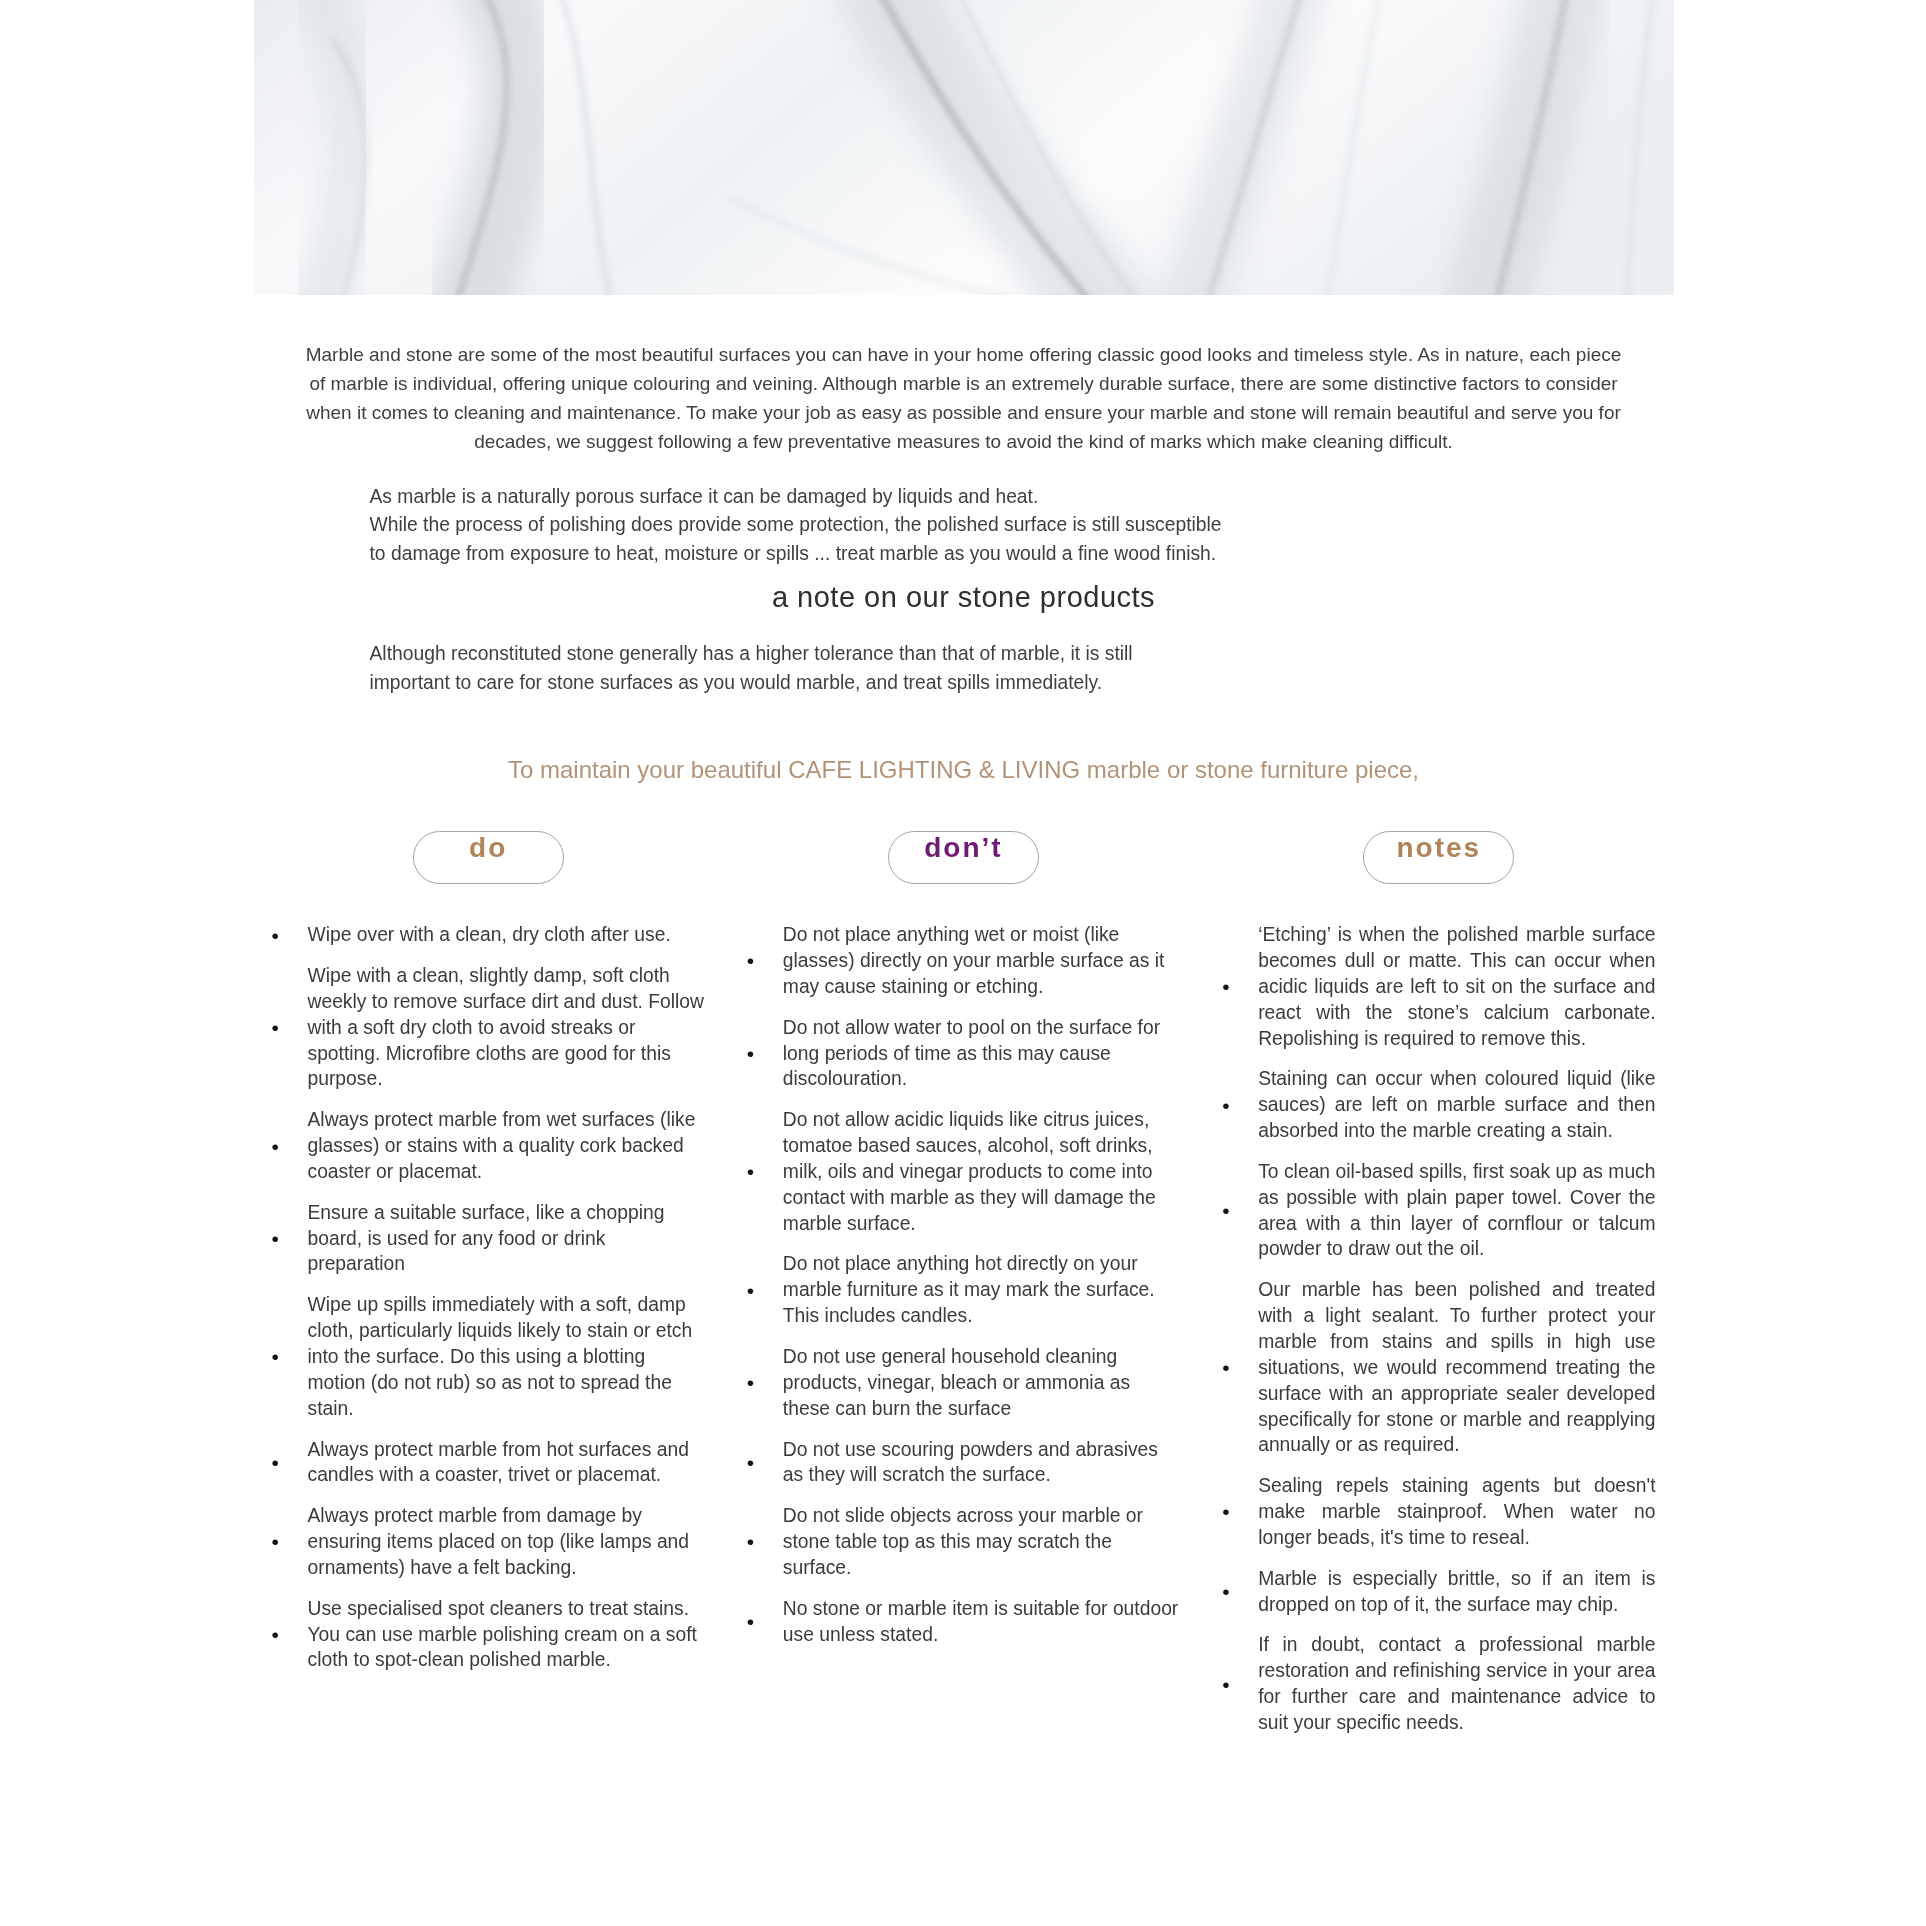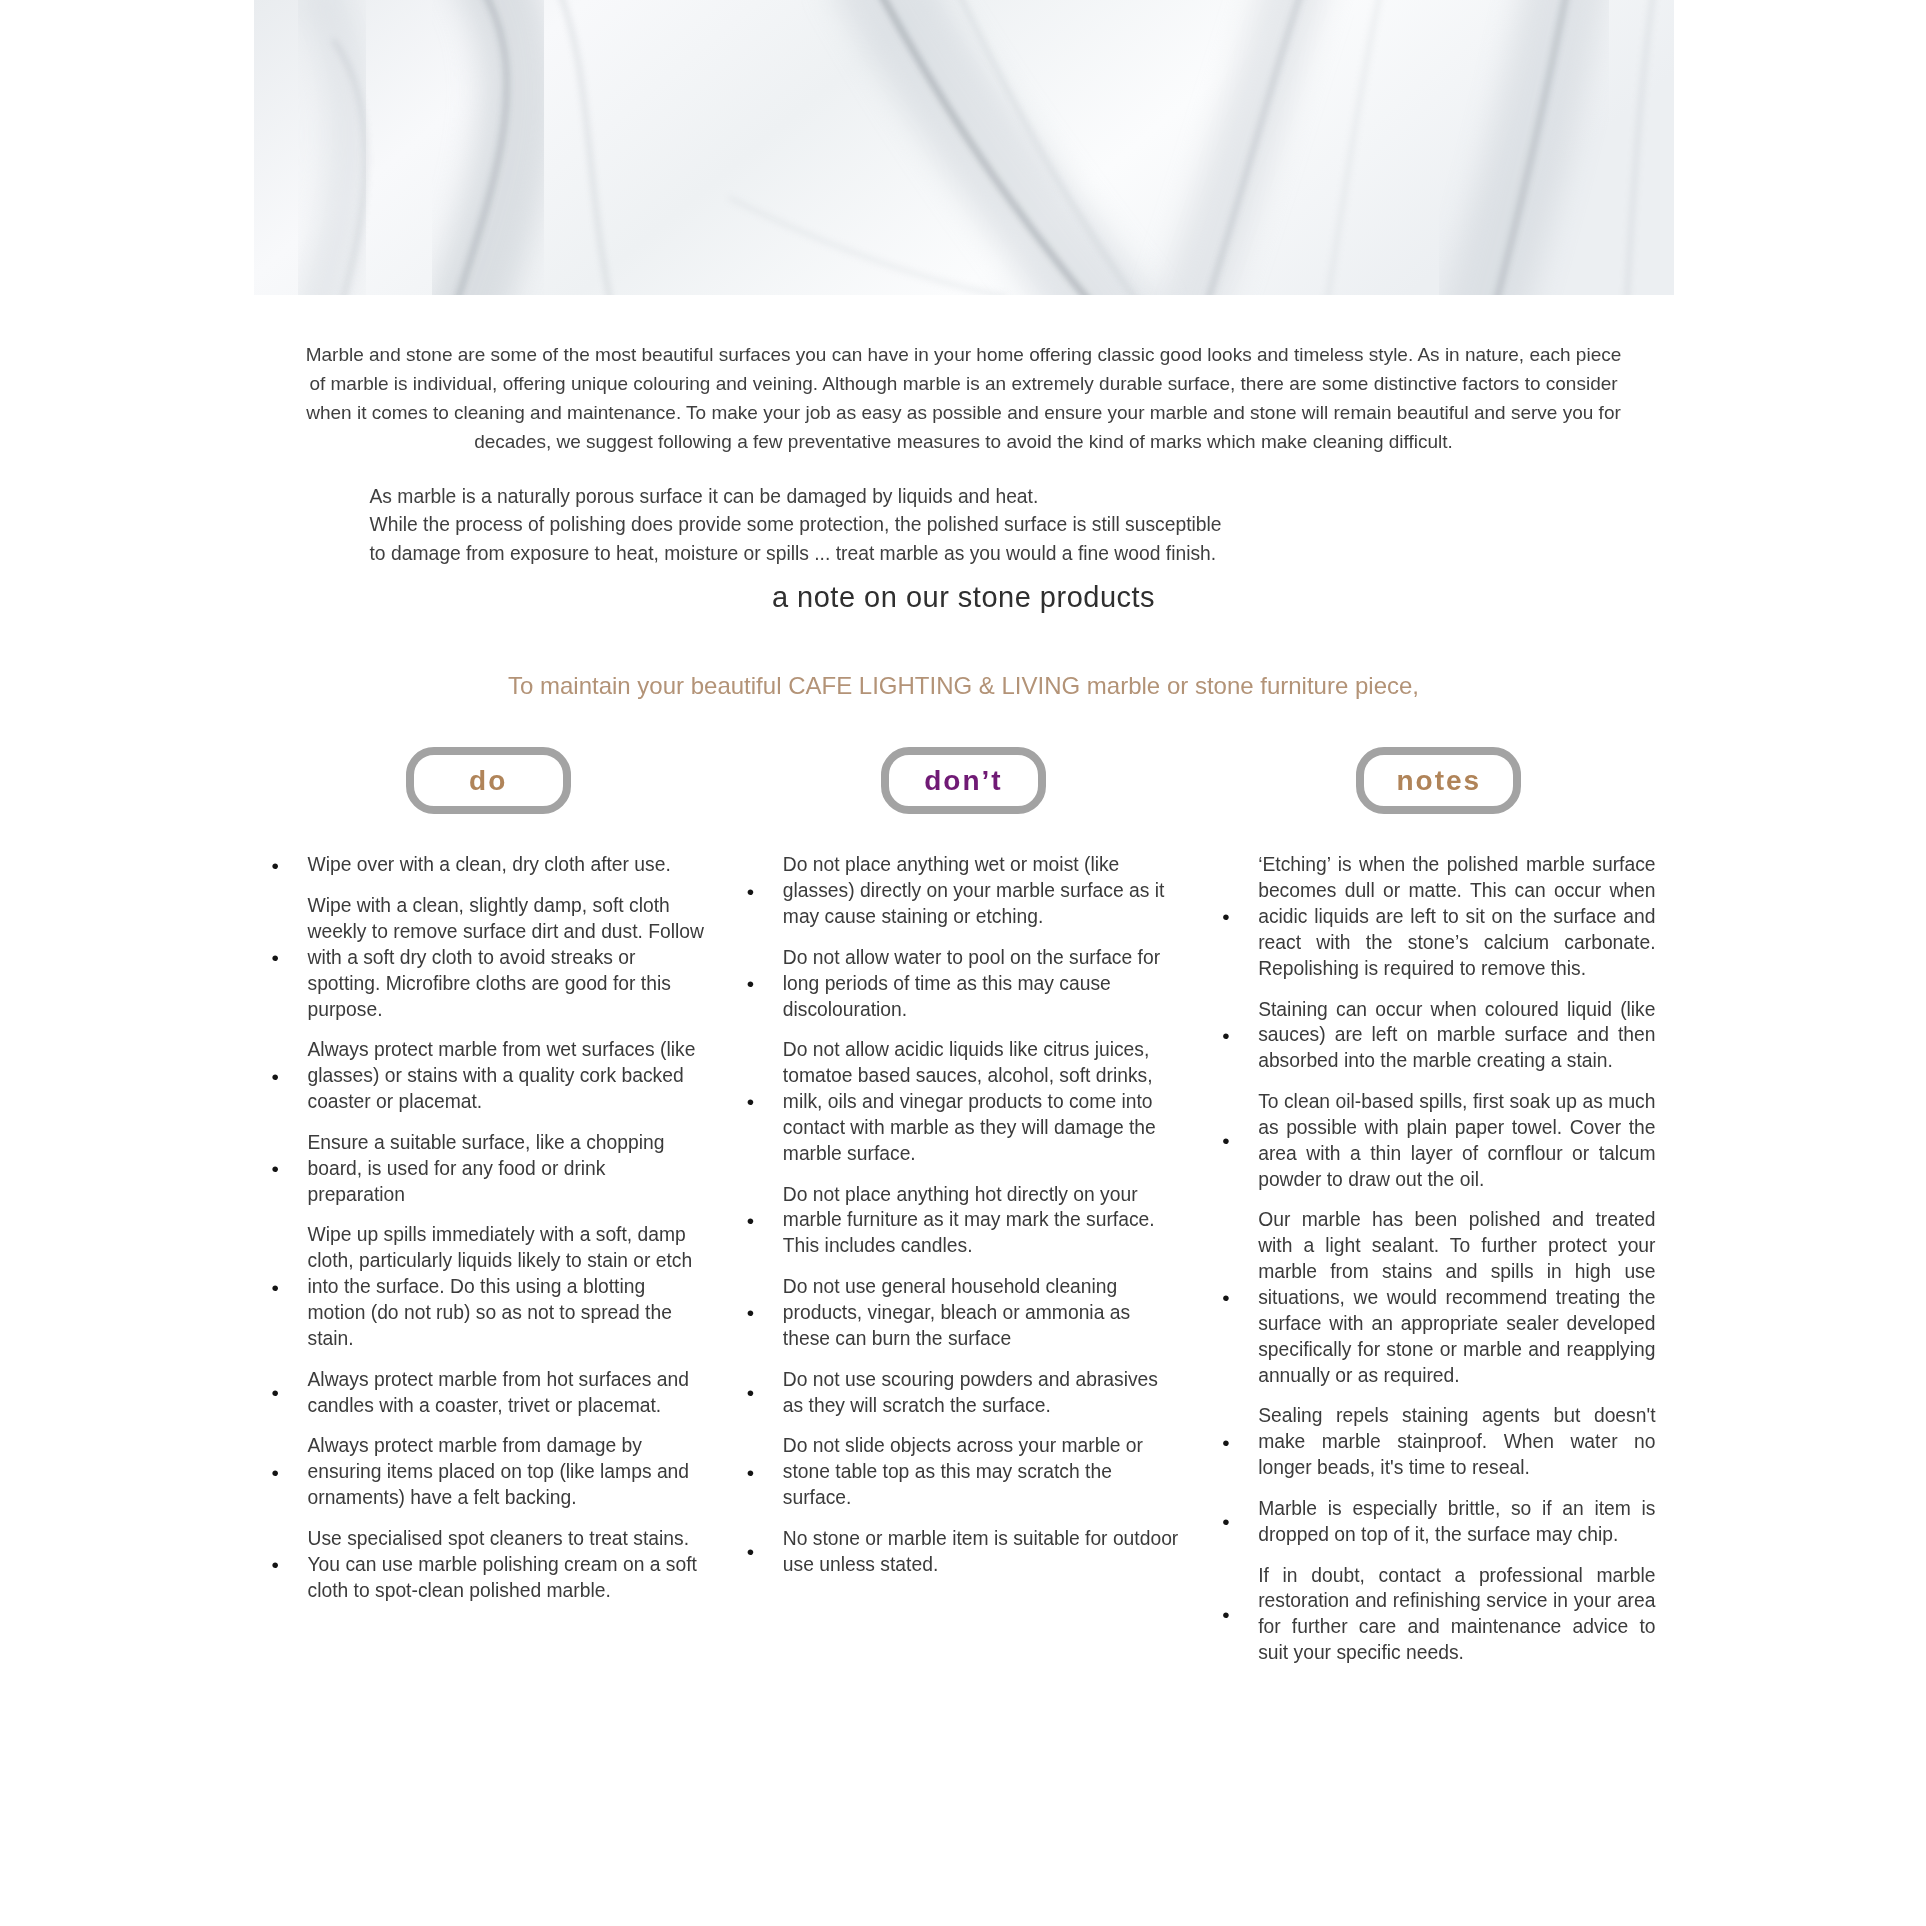--- a/index.html
+++ b/index.html
@@ -34,22 +34,22 @@
   .cta{
     margin:51px auto 0 auto;max-width:1247px;
     text-align:center;font-size:24px;line-height:1.75;
   }
   .cols{
     width:1384px;margin:40px auto 0 auto;
     display:grid;grid-template-columns:1fr 1fr 1fr;column-gap:42px;
   }
   .pill{
     width:149px;height:51px;margin:0 auto 38px auto;
-    border:8px solid #a3a3a3;border-radius:28px;
-    display:flex;align-items:center;justify-content:center;
+    border:1px solid #a3a3a3;border-radius:28px;
+    display:flex;justify-content:center;
     font-size:28px;font-weight:700;letter-spacing:2px;
     background:#ffffff;
   }
   ul.care-list{
     list-style:none;margin:0;padding:0;
     display:flex;flex-direction:column;gap:15px;
   }
   ul.care-list li{
     display:flex;gap:24px;
     font-size:19.3px;line-height:1.34;color:#3b3b3b;
@@ -104,20 +104,22 @@
   </div>
 
 
   <p class="intro">Marble and stone are some of the most beautiful surfaces you can have in your home offering classic good looks and timeless style. As in nature, each piece of marble is individual, offering unique colouring and veining. Although marble is an extremely durable surface, there are some distinctive factors to consider when it comes to cleaning and maintenance. To make your job as easy as possible and ensure your marble and stone will remain beautiful and serve you for decades, we suggest following a few preventative measures to avoid the kind of marks which make cleaning difficult.</p>
 
   <p class="note-body">As marble is a naturally porous surface it can be damaged by liquids and heat.
 While the process of polishing does provide some protection, the polished surface is still susceptible
 to damage from exposure to heat, moisture or spills ... treat marble as you would a fine wood finish.</p>
 
   <h2 class="note-heading">a note on our stone products</h2>
+  <p class="note-body">Although reconstituted stone generally has a higher tolerance than that of marble, it is still
+important to care for stone surfaces as you would marble, and treat spills immediately.</p>
 
   <p class="cta" style="color:#b39377;">
     <span>To maintain your beautiful CAFE LIGHTING &amp; LIVING marble or stone furniture piece,</span><br>
   </p>
 
   <div class="cols">
 
     <section class="col col-do">
       <div class="pill" style="color:#b08459;">
         <span>do</span>

